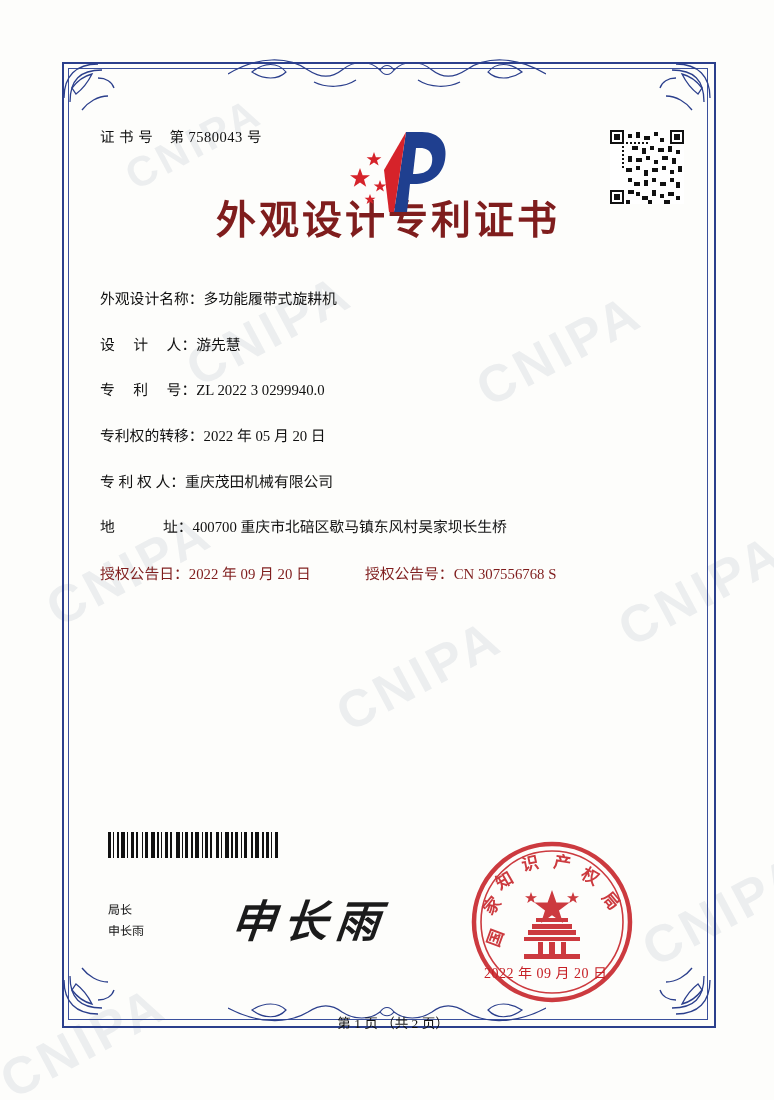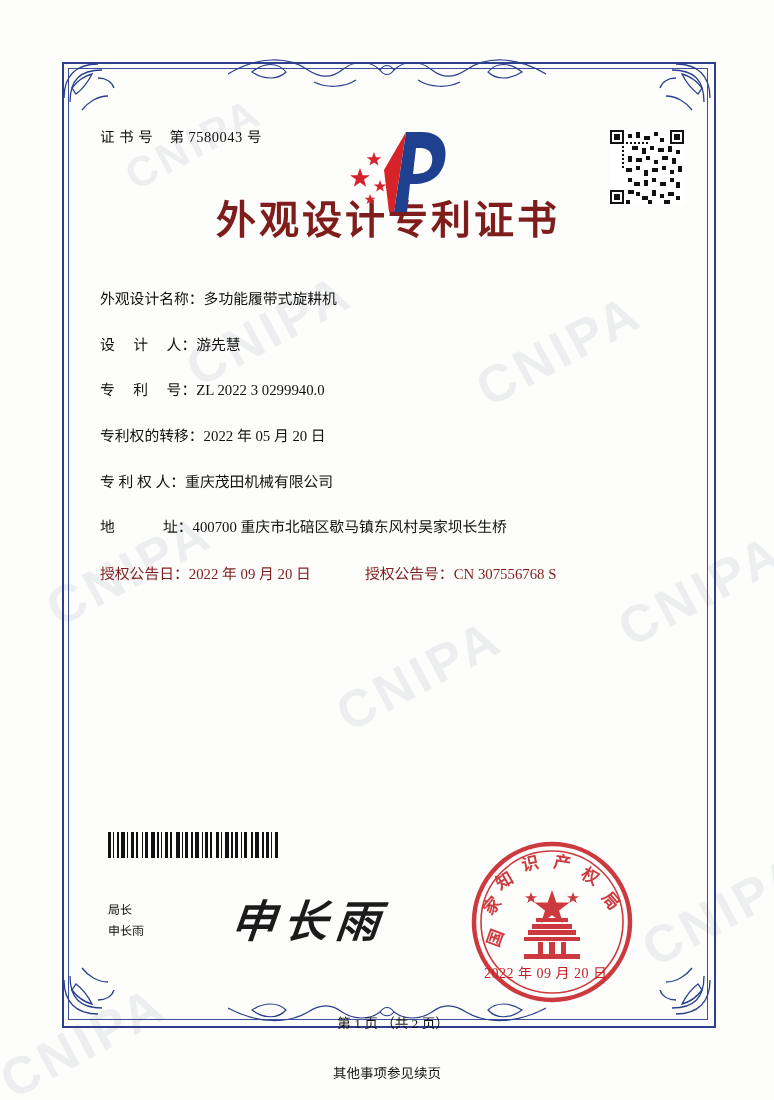--- a/index.html
+++ b/index.html
@@ -579,15 +579,14 @@
           <text transform="translate(85,29) rotate(10)">产</text>
           <text transform="translate(112,39) rotate(30)">权</text>
           <text transform="translate(133,60) rotate(50)">局</text>
         </g>
       </g>
     </svg>
   </div>
   <div class="seal-date">2022 年 09 月 20 日</div>
 
   <div class="page-num">第 1 页 （共 2 页）</div>
-  <div class="footer-note">其他事项参见续页</div>
 
 </div>
 
 </body></html>

